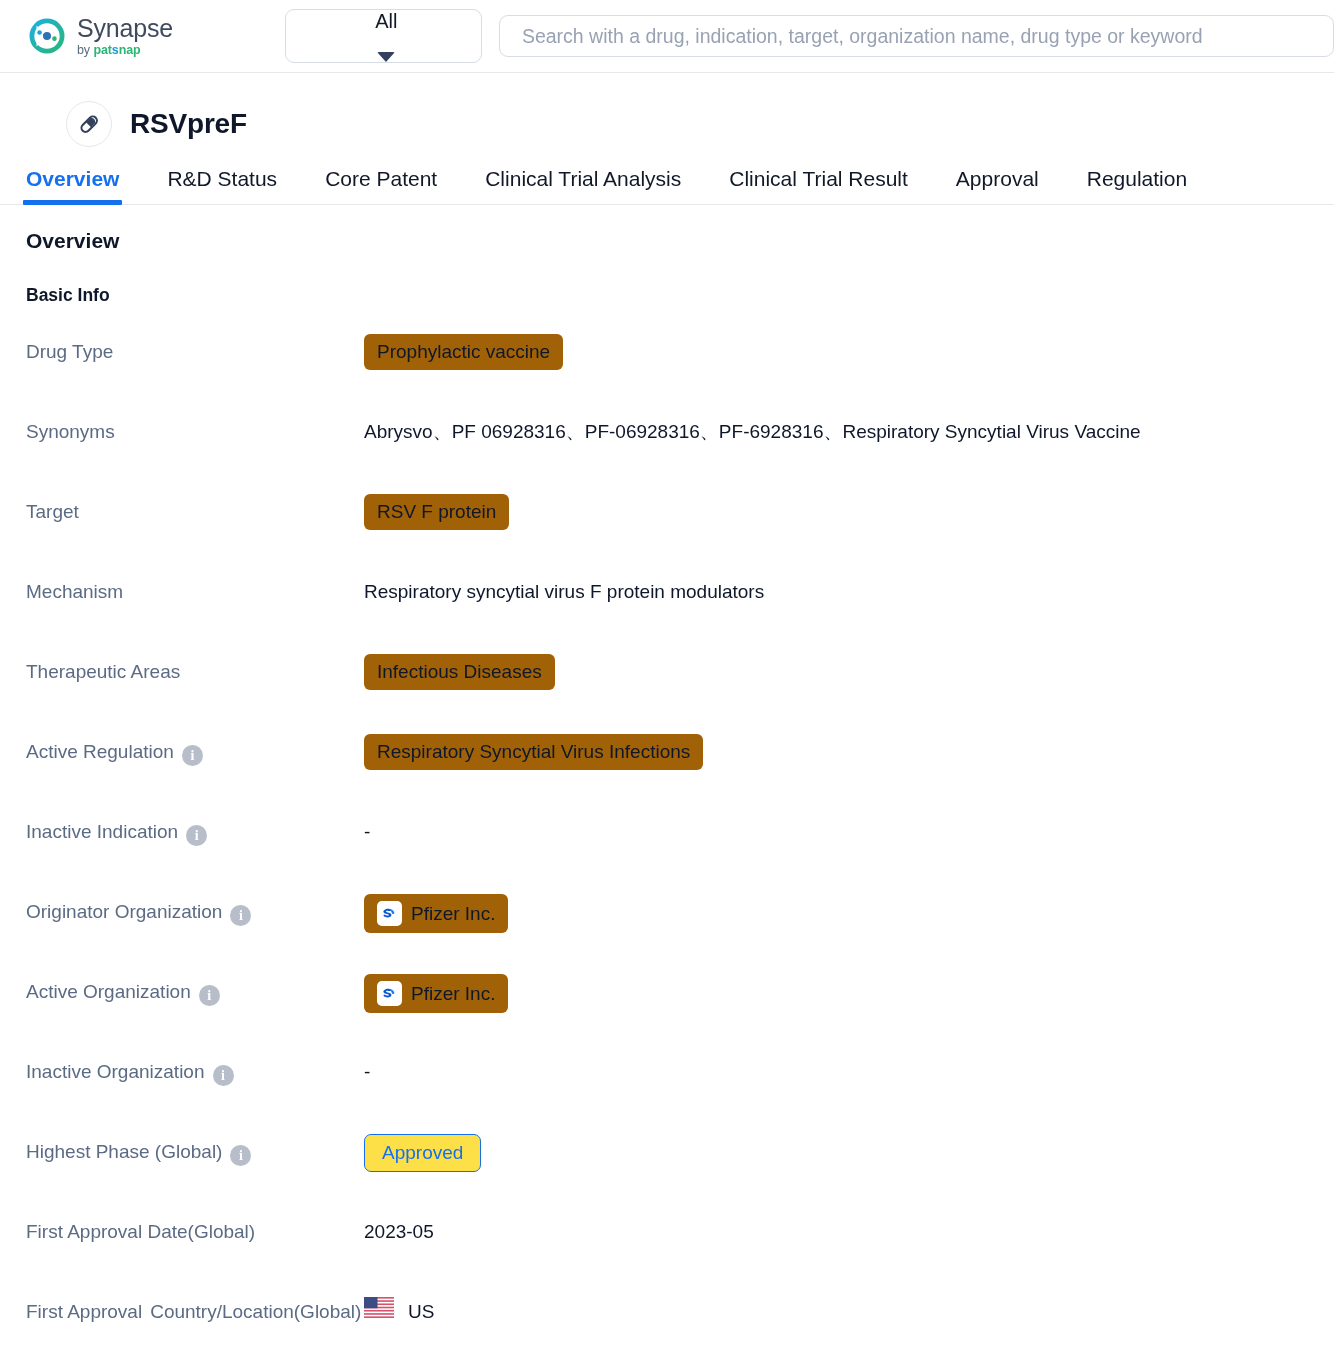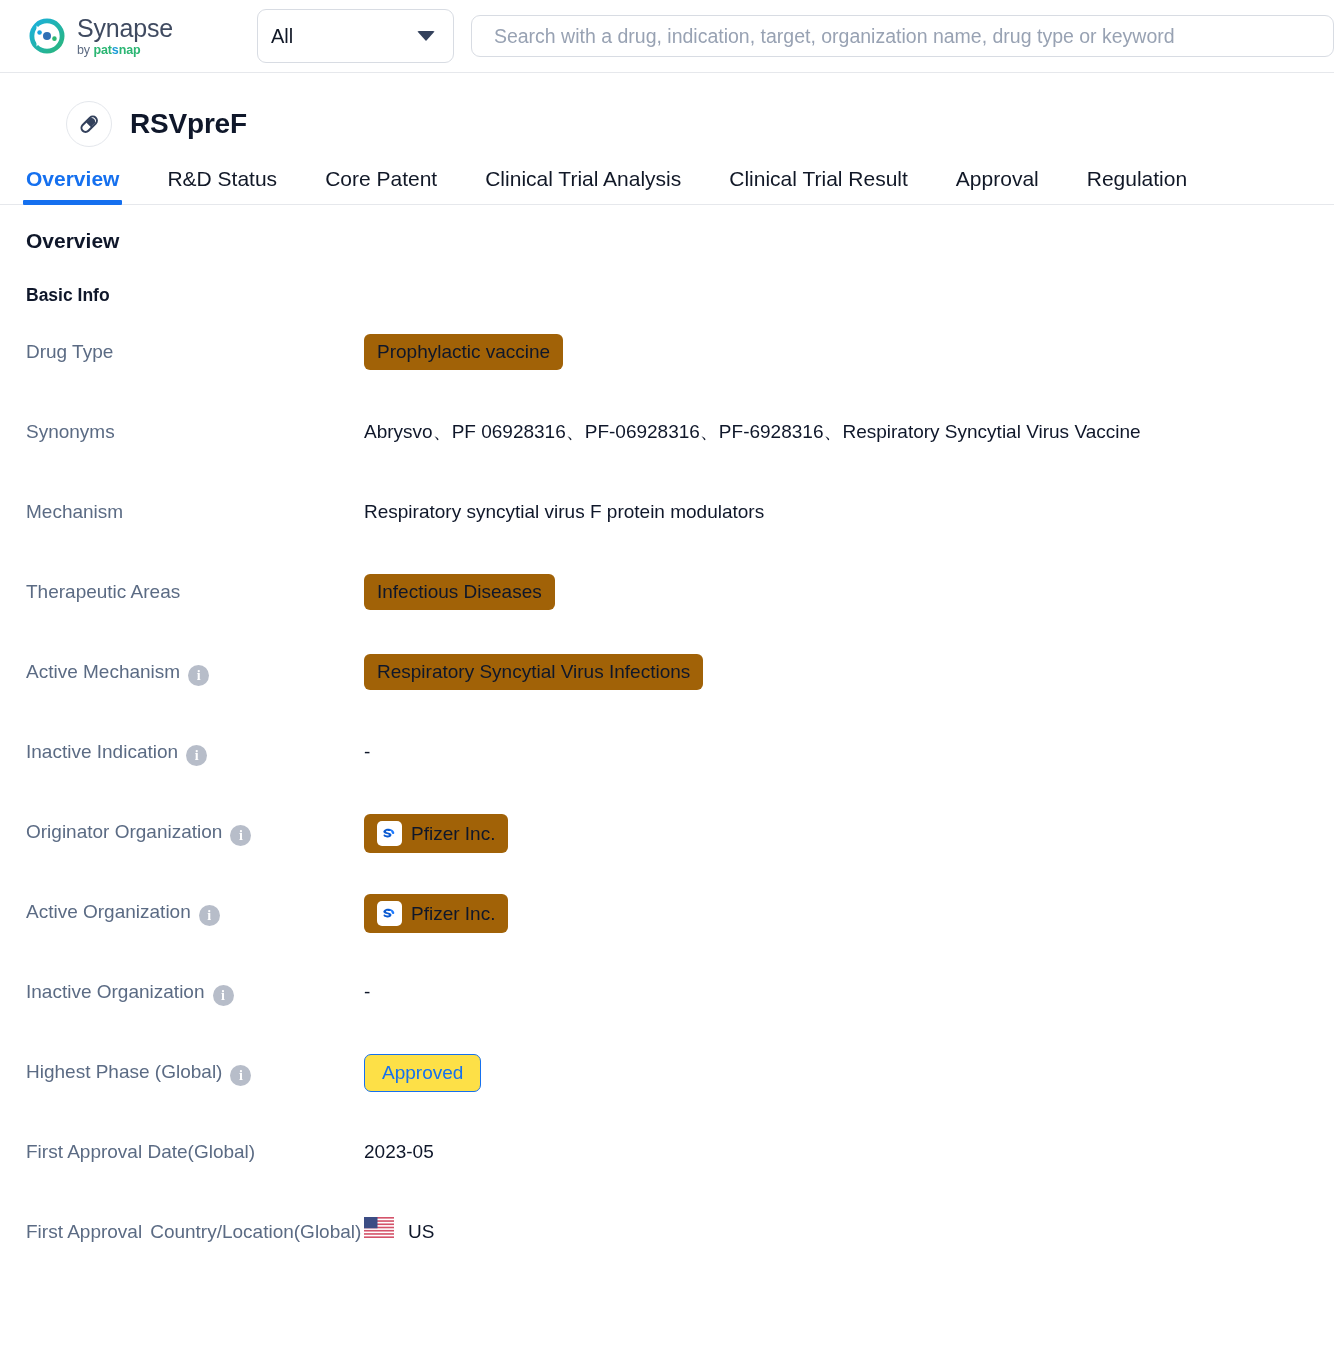--- a/index.html
+++ b/index.html
@@ -32,31 +32,32 @@
     font-weight: bold;
     margin-top: 3px;
     letter-spacing: -0.1px;
   }
   .logo-by { color: #5d6b82; font-weight: normal; }
   .pat { color: #2bb673; }
   .s1 { color: #1a9bd7; }
   .nap { color: #2bb673; }
 
   .select-all {
-    margin-left: 84px;
+    margin-left: 112px;
     width: 197px;
     height: 54px;
     border: 1px solid #d8dce3;
     border-radius: 9px;
     display: flex;
     align-items: center;
     justify-content: space-between;
-    padding: 0 18px 0 13px;
+    padding: 0 18px 0 24px;
     background: #fff;
     cursor: pointer;
+    flex-direction: column;
   }
   .select-all .val { font-size: 20px; color: #111827; }
   .caret {
     width: 0; height: 0;
     border-left: 9px solid transparent;
     border-right: 9px solid transparent;
     border-top: 10px solid #33415c;
     border-radius: 2px;
   }
 
@@ -308,36 +309,42 @@
     <div class="row-value">
       <span class="chip">Prophylactic vaccine</span>
     </div>
   </div>
 
   <div class="row">
     <div class="row-label">Synonyms</div>
     <div class="row-value">Abrysvo、PF 06928316、PF-06928316、PF-6928316、Respiratory Syncytial Virus Vaccine</div>
   </div>
 
+  <div class="row">
+    <div class="row-label">Target</div>
+    <div class="row-value">
+      <span class="chip">RSV F protein</span>
+    </div>
+  </div>
 
   <div class="row">
     <div class="row-label">Mechanism</div>
     <div class="row-value">Respiratory syncytial virus F protein modulators</div>
   </div>
 
   <div class="row">
     <div class="row-label">Therapeutic Areas</div>
     <div class="row-value">
       <span class="chip">Infectious Diseases</span>
     </div>
   </div>
 
   <div class="row">
     <div class="row-label">
-      <span>Active Mechanism</span>
+      <span>Active Regulation</span>
       <span class="info-icon">i</span>
     </div>
     <div class="row-value">
       <span class="chip">Respiratory Syncytial Virus Infections</span>
     </div>
   </div>
 
   <div class="row">
     <div class="row-label">
       <span>Inactive Indication</span>

